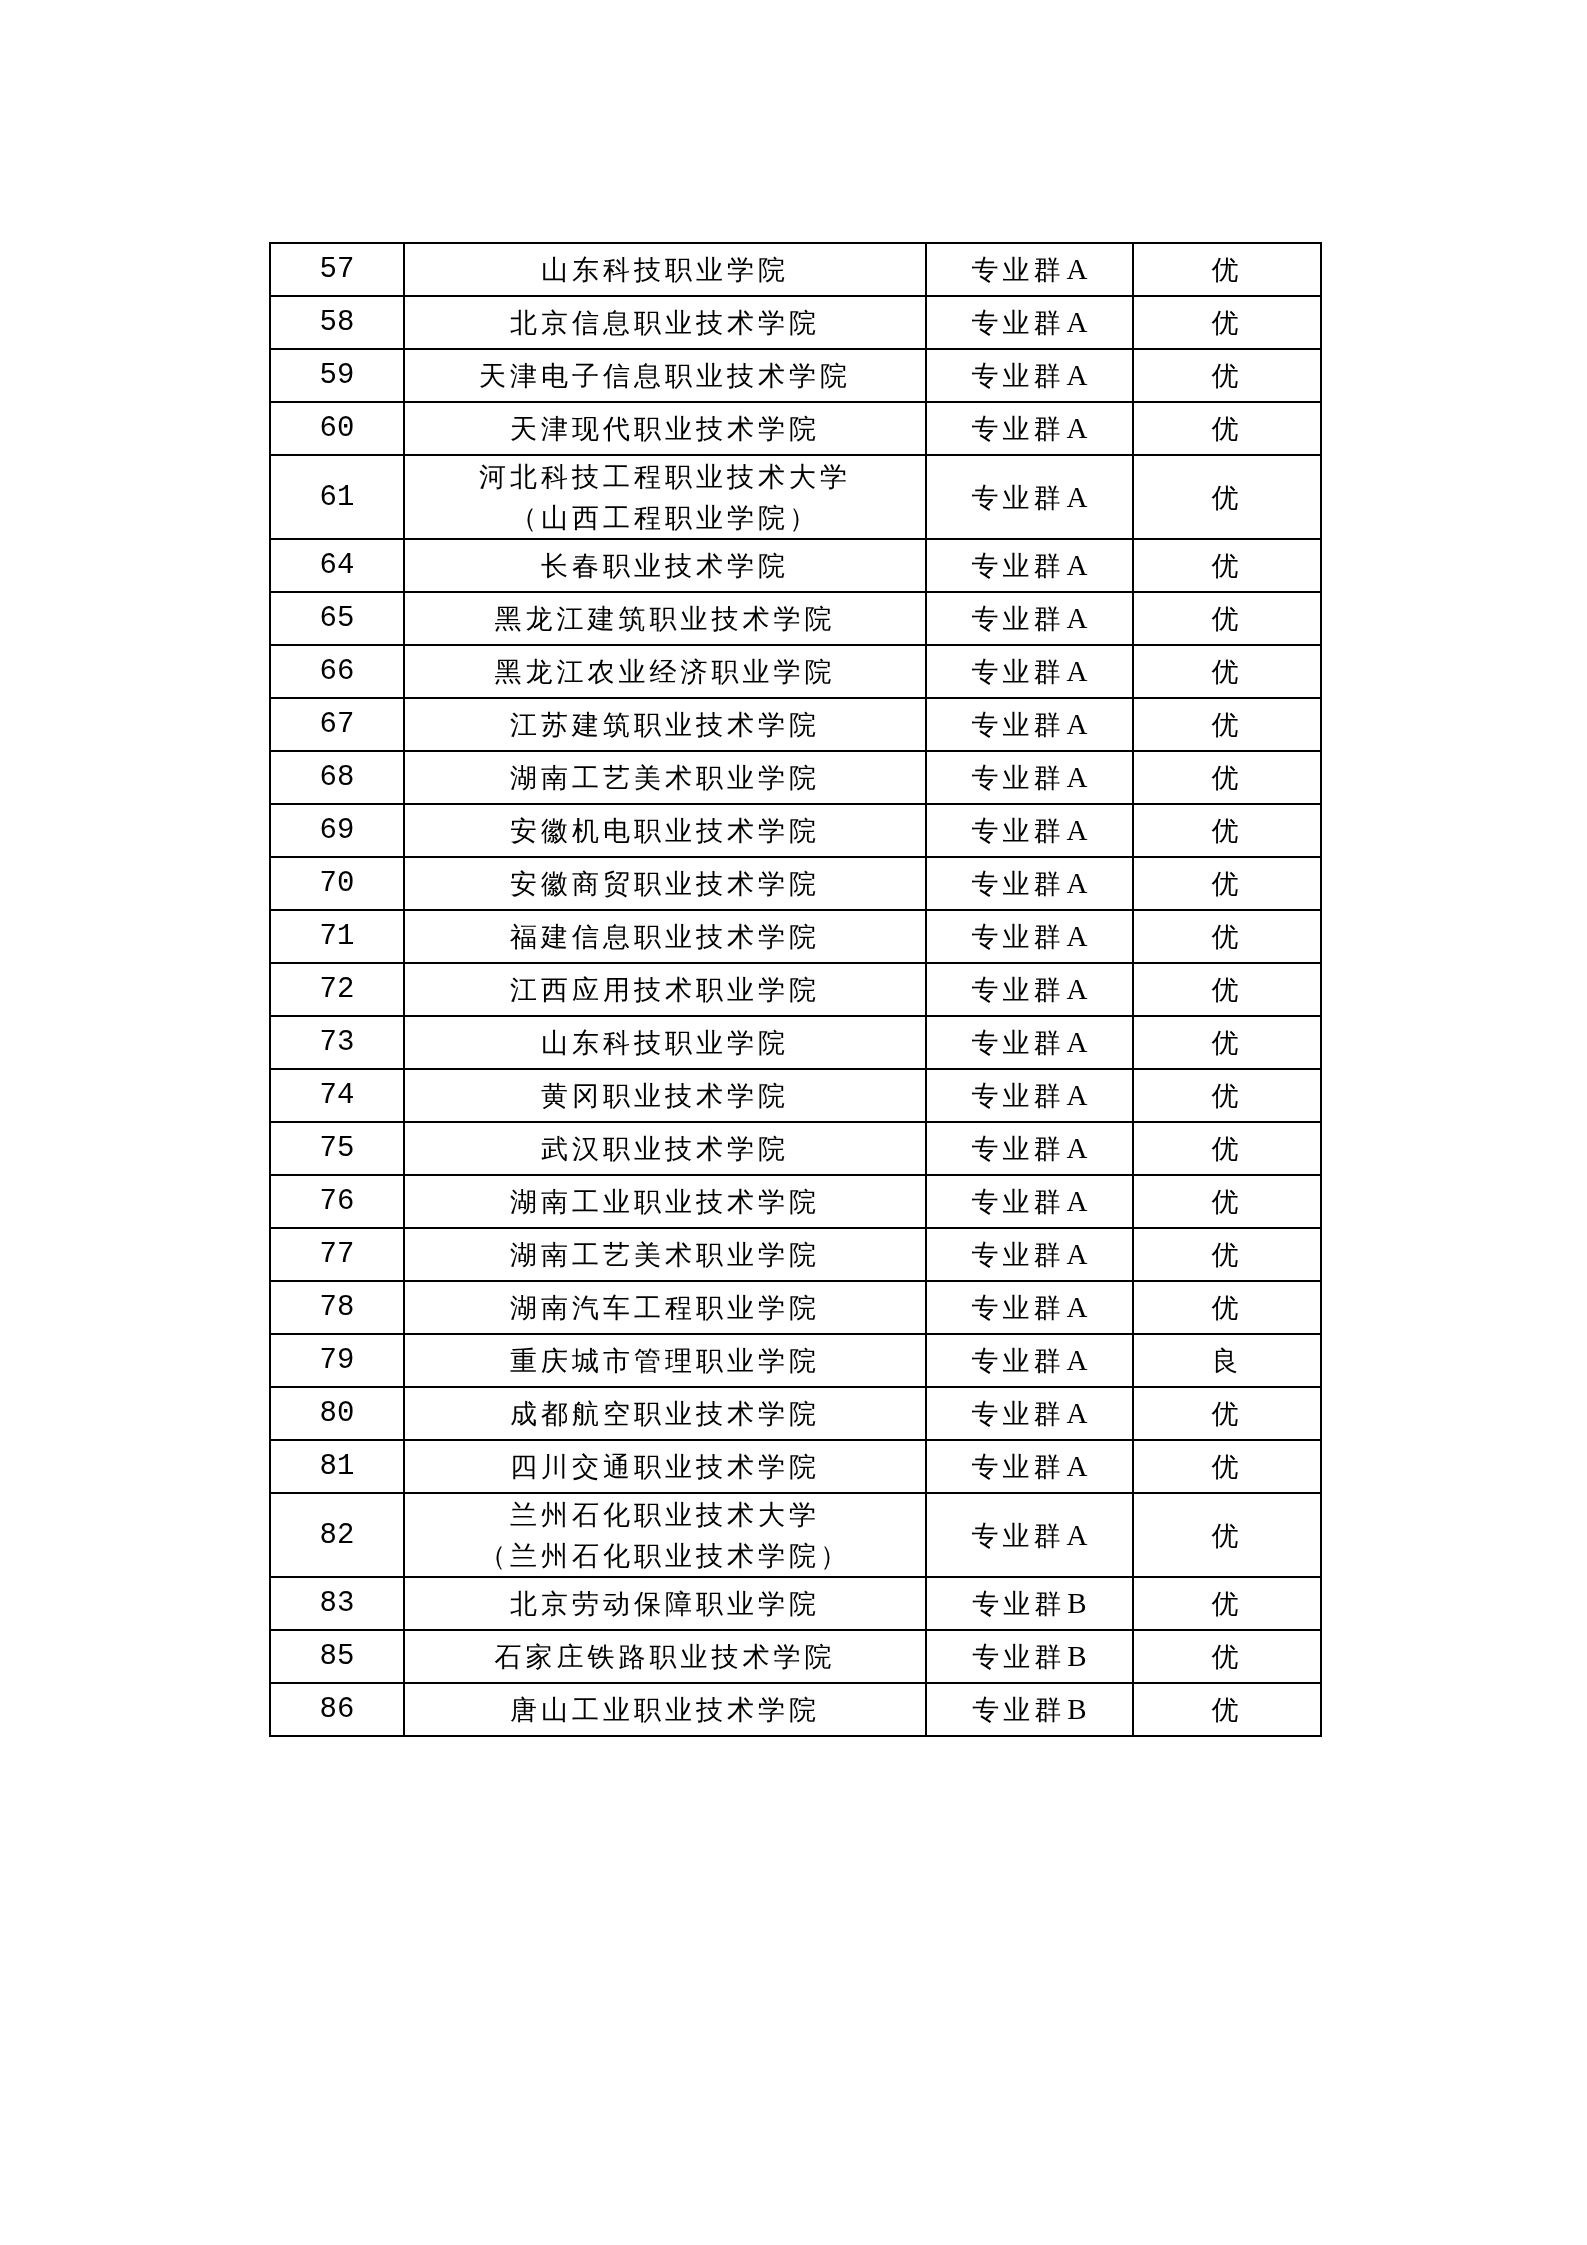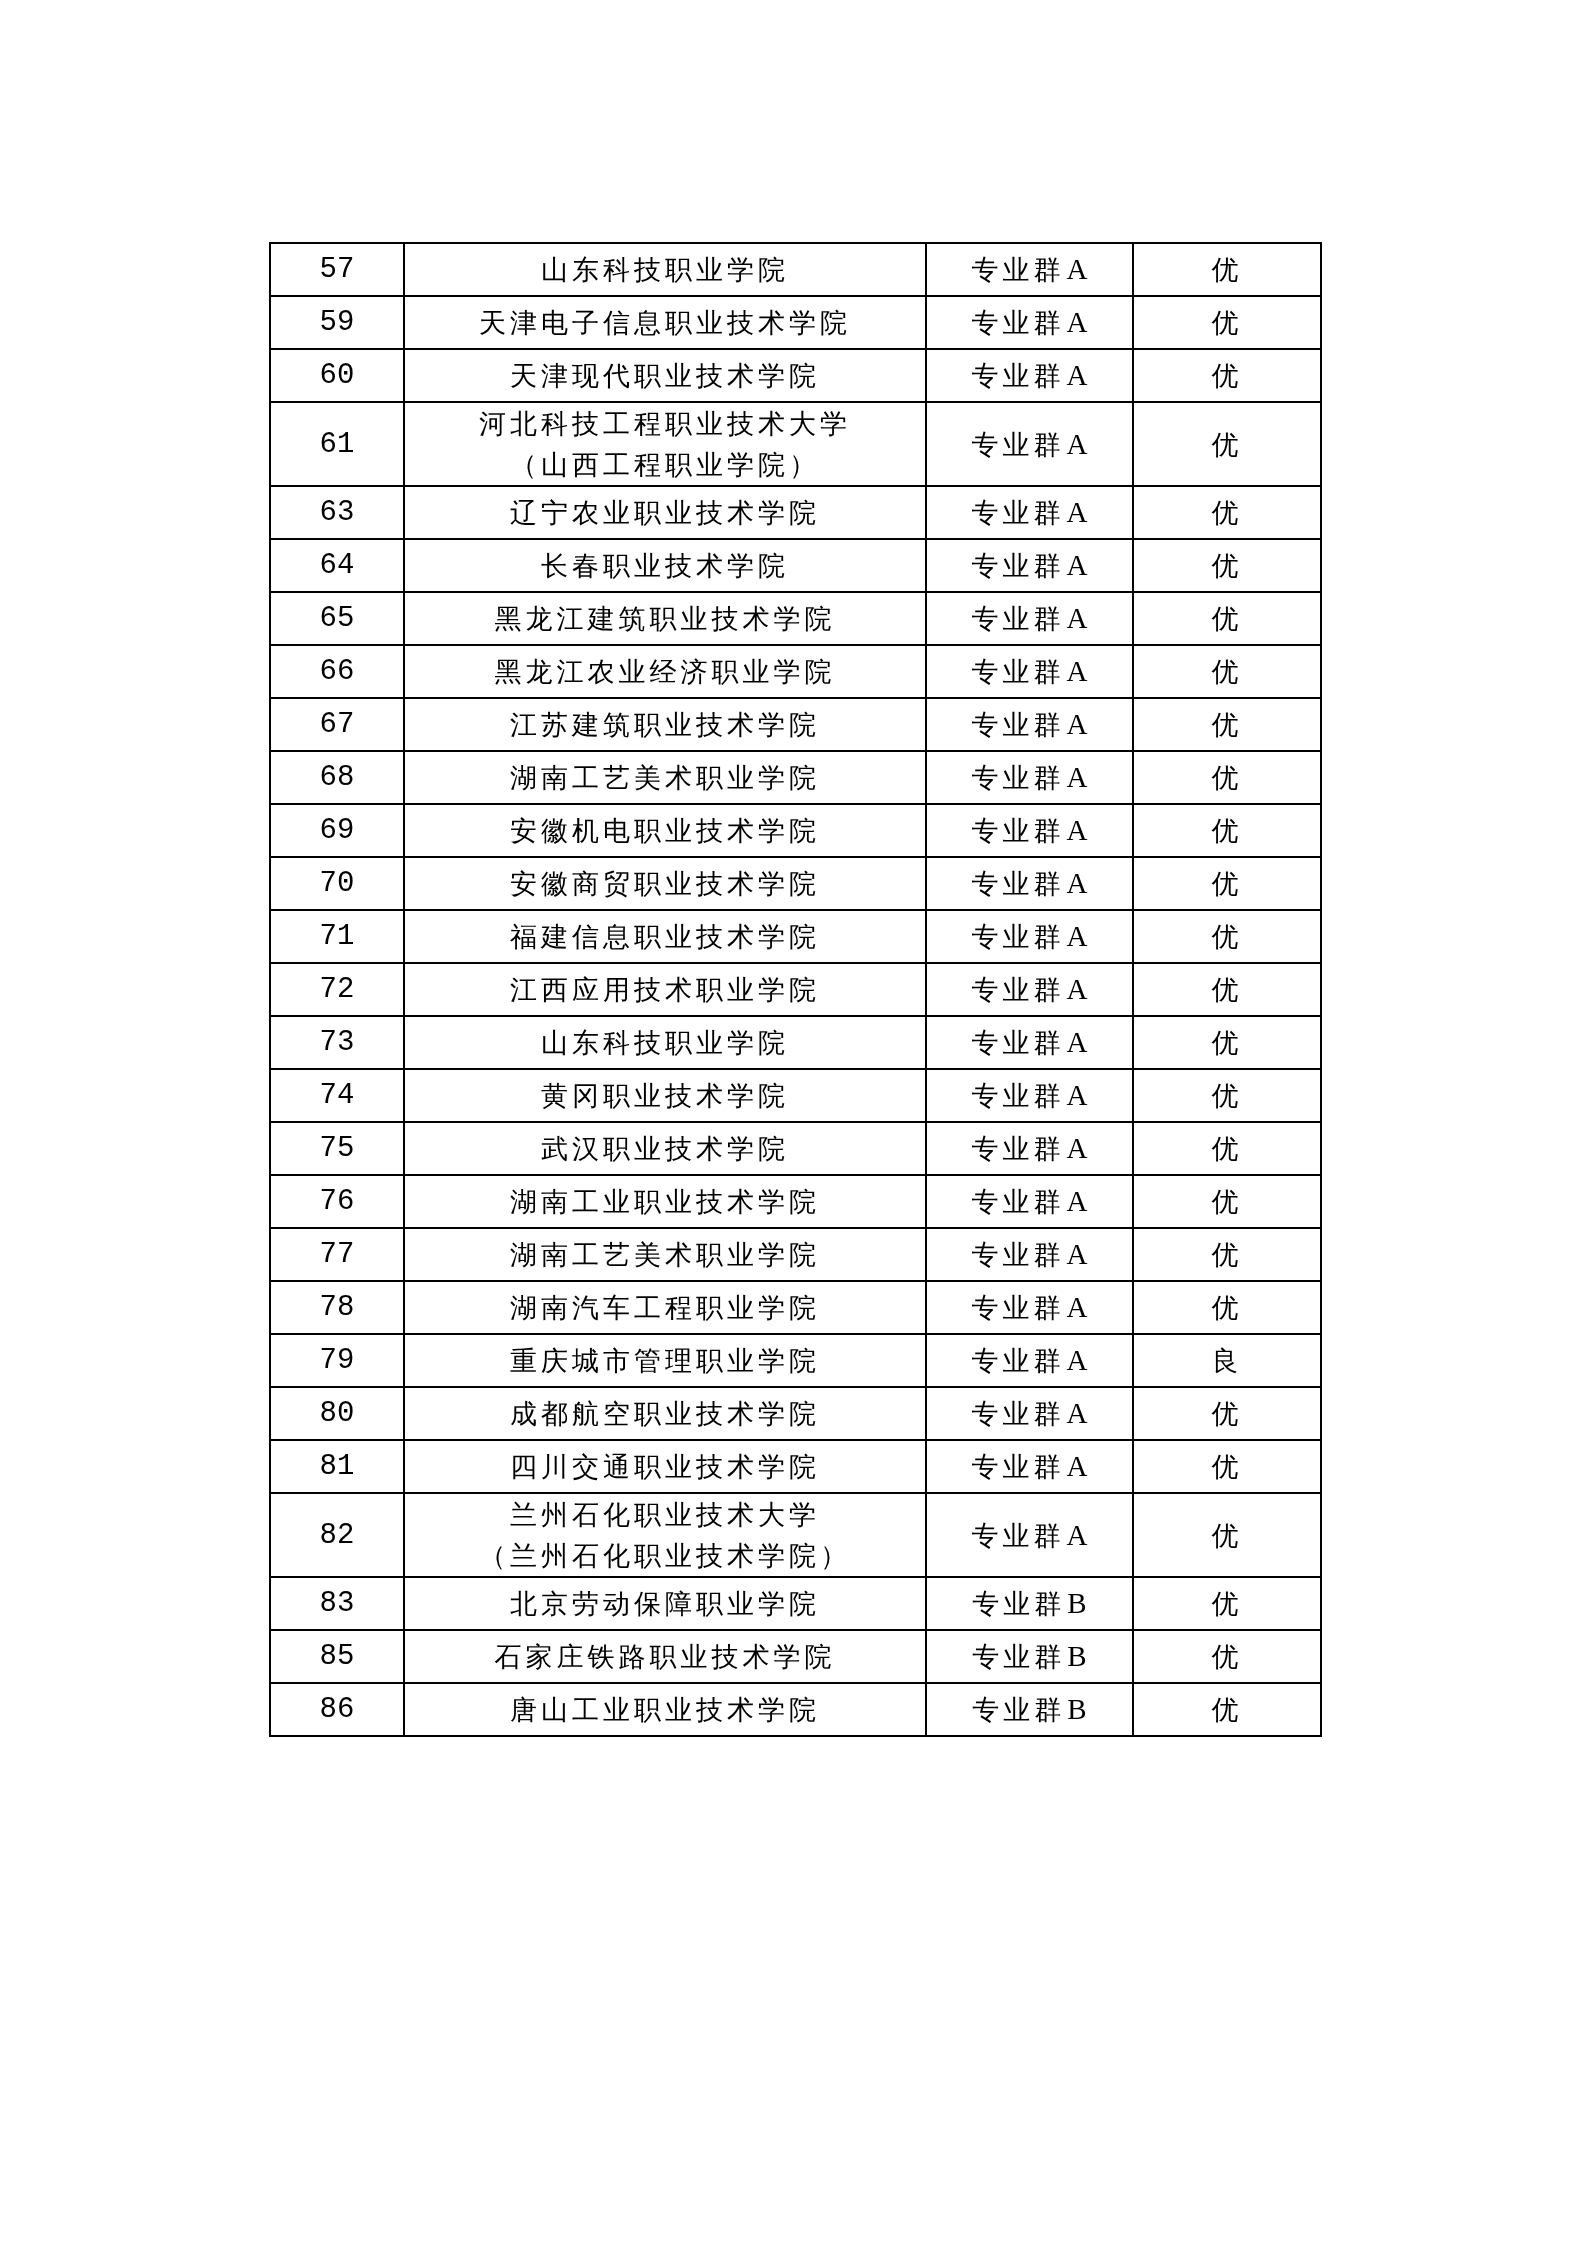--- a/index.html
+++ b/index.html
@@ -73,48 +73,48 @@
     <tbody id="table-body">
     <tr class="single">
           <td class="idx">57</td>
           <td class="name">
             <span class="name-line">山东科技职业学院</span>
           </td>
           <td class="grp"><span>专业群</span><span class="latin">A</span></td>
           <td class="grade">优</td>
         </tr>
         <tr class="single">
+          <td class="idx">58</td>
+          <td class="name">
+            <span class="name-line">北京信息职业技术学院</span>
+          </td>
+          <td class="grp"><span>专业群</span><span class="latin">A</span></td>
+          <td class="grade">优</td>
+        </tr>
+        <tr class="single">
           <td class="idx">59</td>
           <td class="name">
             <span class="name-line">天津电子信息职业技术学院</span>
           </td>
           <td class="grp"><span>专业群</span><span class="latin">A</span></td>
           <td class="grade">优</td>
         </tr>
         <tr class="single">
           <td class="idx">60</td>
           <td class="name">
             <span class="name-line">天津现代职业技术学院</span>
           </td>
           <td class="grp"><span>专业群</span><span class="latin">A</span></td>
           <td class="grade">优</td>
         </tr>
         <tr class="double">
           <td class="idx">61</td>
           <td class="name">
             <span class="name-line">河北科技工程职业技术大学</span>
             <span class="name-line">（山西工程职业学院）</span>
-          </td>
-          <td class="grp"><span>专业群</span><span class="latin">A</span></td>
-          <td class="grade">优</td>
-        </tr>
-        <tr class="single">
-          <td class="idx">63</td>
-          <td class="name">
-            <span class="name-line">辽宁农业职业技术学院</span>
           </td>
           <td class="grp"><span>专业群</span><span class="latin">A</span></td>
           <td class="grade">优</td>
         </tr>
         <tr class="single">
           <td class="idx">64</td>
           <td class="name">
             <span class="name-line">长春职业技术学院</span>
           </td>
           <td class="grp"><span>专业群</span><span class="latin">A</span></td>

